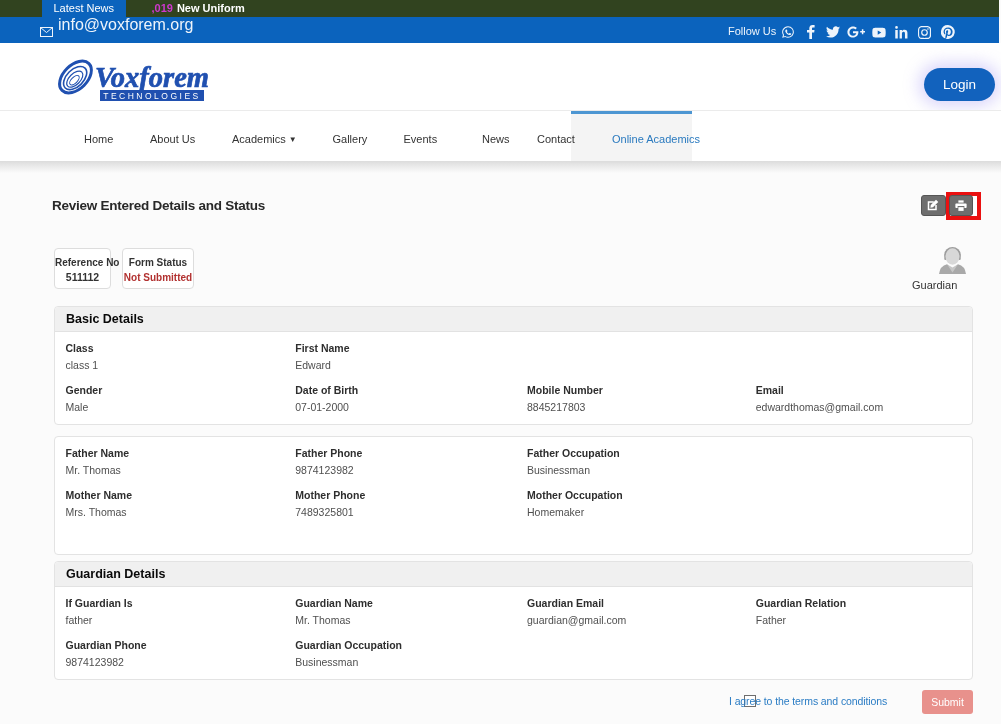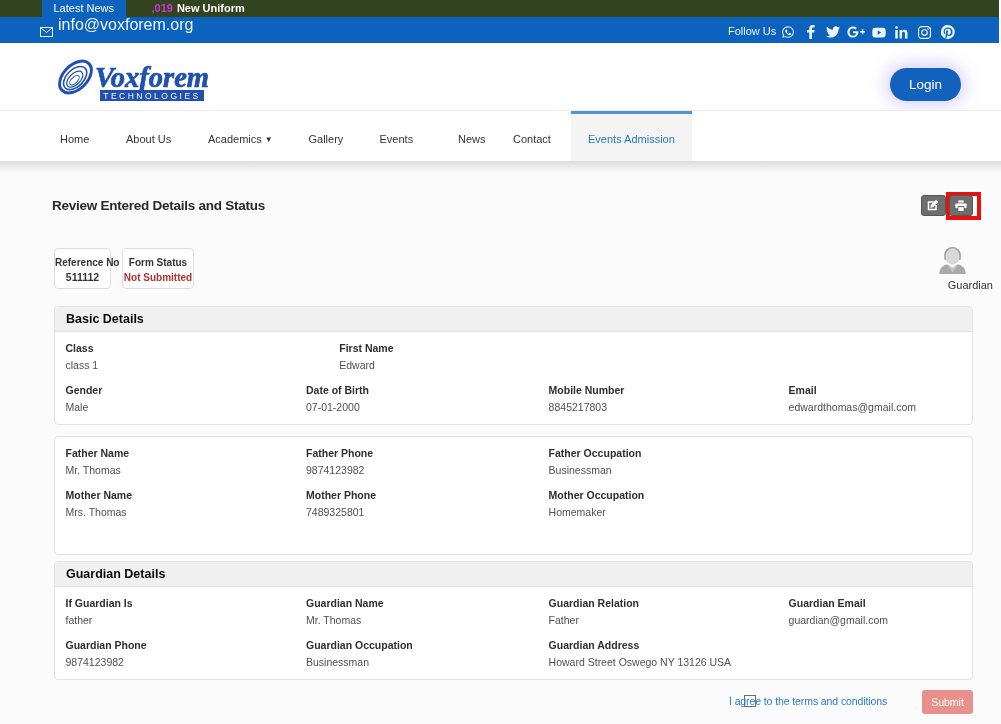--- a/index.html
+++ b/index.html
@@ -14,52 +14,52 @@
 #newsline .num { color:#cf38cd; margin-right:4px;padding-left:25px; }
 
 
 #bluebar { left:0; top:17px; width:999px; height:26px; background:#0b63bd; color:#eef4fb; }
 #email { left:58px; top:16px; font-size:16px; color:#eef4fb; }
 #followus { left:728px; top:24.5px; font-size:11px; color:#eef4fb; }
 .sicon { position:absolute; top:25px; }
 
 
 #header { left:0; top:43px; width:1001px; height:67px; background:#fff; }
-#login { left:890px; top:68px; width:71px; height:33px; background:#1262bd; border-radius:17px; color:#fff; font-size:13.5px; text-align:center; line-height:33px; box-shadow:0 0 16px 5px rgba(150,135,240,0.35); }
+#login { left:924px; top:68px; width:71px; height:33px; background:#1262bd; border-radius:17px; color:#fff; font-size:13.5px; text-align:center; line-height:33px; box-shadow:0 0 16px 5px rgba(150,135,240,0.35); }
 
 
 #nav { left:0; top:110px; width:1001px; height:51px; background:#fff; border-top:1px solid #ebebeb; }
 #tabbg { left:571px; top:0px; width:121px; height:52px; background:#f4f4f4; border-top:3px solid #4d96d2; }
-.navitem { position:absolute; top:21px; font-size:11px; line-height:14px; color:#333; white-space:nowrap; }
+.navitem { position:absolute; top:21px; font-size:11px; line-height:14px; color:#333; white-space:nowrap;margin-left:24px; }
 #shadow { left:0; top:161px; width:1001px; height:12px; background:linear-gradient(#dcdcdc, rgba(251,251,251,0)); }
 
 
 #heading { left:52px; top:197.5px; font-size:13.5px; line-height:15px; font-weight:bold; color:#292929; letter-spacing:-0.25px; }
 .graybtn { position:absolute; background:#6e6e6e; border:1px solid #555; border-radius:3px; }
 #editbtn { left:921px; top:195px; width:24.5px; height:20.5px; }
 #redbox { left:945.5px; top:191.5px; width:35px; height:28px; border:4px solid #ea1010; background:#fff; }
 #printbtn { left:949px; top:195px; width:24px; height:21px; }
 .graybtn svg { position:absolute; left:50%; top:50%; transform:translate(-50%,-50%); }
 
 
 .ibox { position:absolute; top:248px; height:41px; background:#fff; border:1px solid #ddd; border-radius:4px; text-align:center; padding-top:8px; }
 #refbox { left:54px; width:57px; }
 #statbox { left:122px; width:72px; }
 .ibox .l1 { font-size:10px; font-weight:bold; color:#333; white-space:nowrap; line-height:11px; }
 .ibox .l2 { font-size:10.5px; font-weight:bold; color:#333; margin-top:4px; white-space:nowrap; line-height:11px; }
 #statbox .l2 { color:#b23130; font-size:10px; }
 
 #avatar { left:937px; top:245px; }
-#avlabel { left:912px; top:278.5px; width:81px; text-align:right; font-size:11px; line-height:13px; color:#333; }
+#avlabel { left:912px; top:278.5px; width:81px; text-align:left; font-size:11px; line-height:13px; color:#333; }
 
 
 .panel { position:absolute; left:54px; width:919px; background:#fff; border:1px solid #e3e3e3; border-radius:4px; }
 .phead { background:#f0f0f0; border-bottom:1px solid #e2e2e2; height:25px; line-height:24px; padding-left:11px; font-size:12.5px; font-weight:bold; color:#0a0a0a; border-radius:4px 4px 0 0; }
 .pbody { padding-top:9.5px; }
-.prow { display:flex;gap:44px; }
+.prow { display:flex; }
 .cell { width:229.25px; padding-left:11px; margin-bottom:12.5px; }
 .cell:nth-child(1) { padding-left:10.5px; }
 .cell:nth-child(3) { padding-left:13.5px; }
 .cell:nth-child(4) { padding-left:13px; }
 .cell .lab { font-size:10.5px; line-height:13px; font-weight:bold; color:#2e2e2e; margin-bottom:4px; }
 .cell .val { font-size:10.5px; line-height:13px; color:#4f4f4f; white-space:nowrap; }
 #panel1 { top:306px; height:119px; }
 #panel2 { top:436px; height:119px; }
 #panel3 { top:561px; height:119px; }
 
@@ -128,21 +128,21 @@
 
   <div class="abs" id="nav">
     <div class="abs" id="tabbg"></div>
     <div class="navitem" style="left:60px;">Home</div>
     <div class="navitem" style="left:126px;">About Us</div>
     <div class="navitem" style="left:208px;">Academics <span style="font-size:8px;position:relative;top:-1px;">▼</span></div>
     <div class="navitem" style="left:308.5px;">Gallery</div>
     <div class="navitem" style="left:379.5px;">Events</div>
     <div class="navitem" style="left:458px;">News</div>
     <div class="navitem" style="left:513px;">Contact</div>
-    <div class="navitem" style="left:588px;color:#2a7abf;">Events Admission</div>
+    <div class="navitem" style="left:588px;color:#2a7abf;">Online Academics</div>
   </div>
   <div class="abs" id="shadow"></div>
 
   <div class="abs" id="heading">Review Entered Details and Status</div>
   <div class="graybtn" id="editbtn">
     <svg width="12" height="12" viewBox="0 0 16 16" fill="#fff">
         <path d="M12 1 L15 4 L8 11 L4.5 11.5 L5 8 Z"></path>
         <path d="M1 3 h8 v2 h-6 v8 h8 v-5 h2 v7 h-12 z"></path>
       </svg>
   </div>
@@ -252,40 +252,36 @@
       <div class="prow">
         <div class="cell">
             <div class="lab">If Guardian Is</div>
             <div class="val">father</div>
           </div>
         <div class="cell">
             <div class="lab">Guardian Name</div>
             <div class="val">Mr. Thomas</div>
           </div>
         <div class="cell">
+            <div class="lab">Guardian Email</div>
+            <div class="val">guardian@gmail.com</div>
+          </div>
+        <div class="cell">
             <div class="lab">Guardian Relation</div>
             <div class="val">Father</div>
           </div>
-        <div class="cell">
-            <div class="lab">Guardian Email</div>
-            <div class="val">guardian@gmail.com</div>
-          </div>
       </div>
       <div class="prow">
         <div class="cell">
             <div class="lab">Guardian Phone</div>
             <div class="val">9874123982</div>
           </div>
         <div class="cell">
             <div class="lab">Guardian Occupation</div>
             <div class="val">Businessman</div>
-          </div>
-        <div class="cell">
-            <div class="lab">Guardian Address</div>
-            <div class="val">Howard Street Oswego NY 13126 USA</div>
           </div>
         <div class="cell"></div>
       </div>
     </div>
   </div>
 
   <div class="abs" id="checkbox"></div>
   <div class="abs" id="agree">I agree to the terms and conditions</div>
   <div class="abs" id="submit">Submit</div>
 </div>

